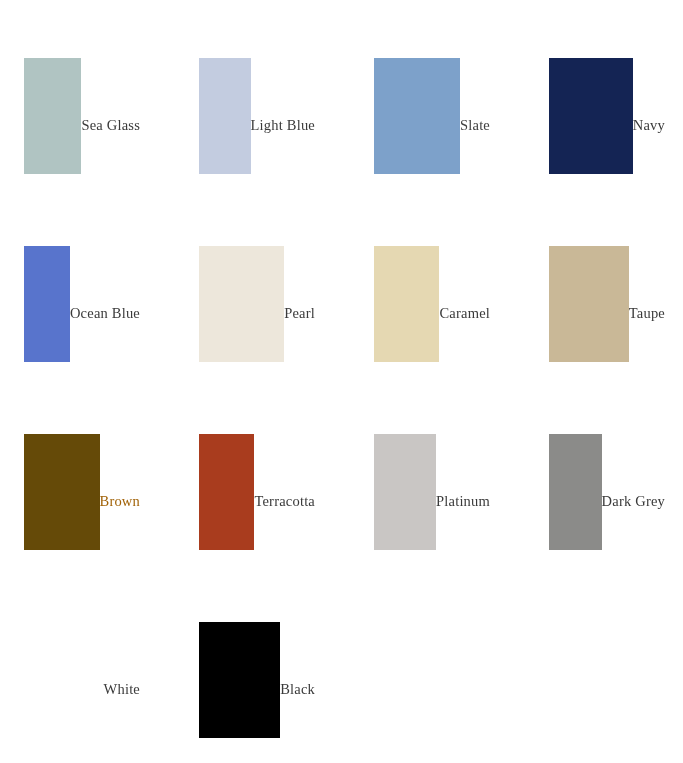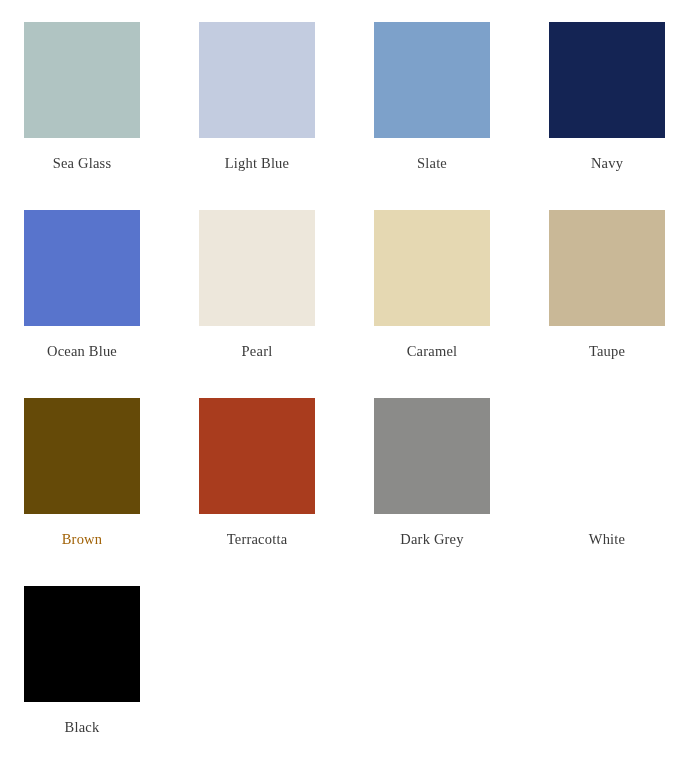--- a/index.html
+++ b/index.html
@@ -22,21 +22,21 @@
     display: grid;
     grid-template-columns: repeat(4, 116px);
     grid-template-rows: repeat(4, 188px);
     column-gap: 59px;
     row-gap: 0;
   }
 
   .swatch-cell {
     width: 116px;
     display: flex;
-    flex-direction: column;
+    flex-direction: row;
     align-items: center;
   }
 
   .swatch-chip {
     width: 116px;
     height: 116px;
     display: block;
   }
 
   .swatch-label {
@@ -91,20 +91,24 @@
     </div>
     <div class="swatch-cell">
       <div class="swatch-chip" style="background-color: rgb(101, 74, 8);"></div>
       <div class="swatch-label" style="color: #a16207;">Brown</div>
     </div>
     <div class="swatch-cell">
       <div class="swatch-chip" style="background-color: rgb(169, 60, 30);"></div>
       <div class="swatch-label" style="color: rgb(58, 58, 58); text-align: center;">Terracotta</div>
     </div>
     <div class="swatch-cell">
+      <div class="swatch-chip" style="background-color: rgb(201, 198, 196);"></div>
+      <div class="swatch-label" style="color: rgb(58, 58, 58);">Platinum</div>
+    </div>
+    <div class="swatch-cell">
       <div class="swatch-chip" style="background-color: rgb(139, 139, 137);"></div>
       <div class="swatch-label" style="color: rgb(58, 58, 58);">Dark Grey</div>
     </div>
     <div class="swatch-cell">
       <div class="swatch-chip" style="background-color: rgb(255, 255, 255);"></div>
       <div class="swatch-label" style="color: rgb(58, 58, 58);">White</div>
     </div>
     <div class="swatch-cell">
       <div class="swatch-chip" style="background-color: rgb(0, 0, 0);"></div>
       <div class="swatch-label" style="color: rgb(58, 58, 58);">Black</div>

